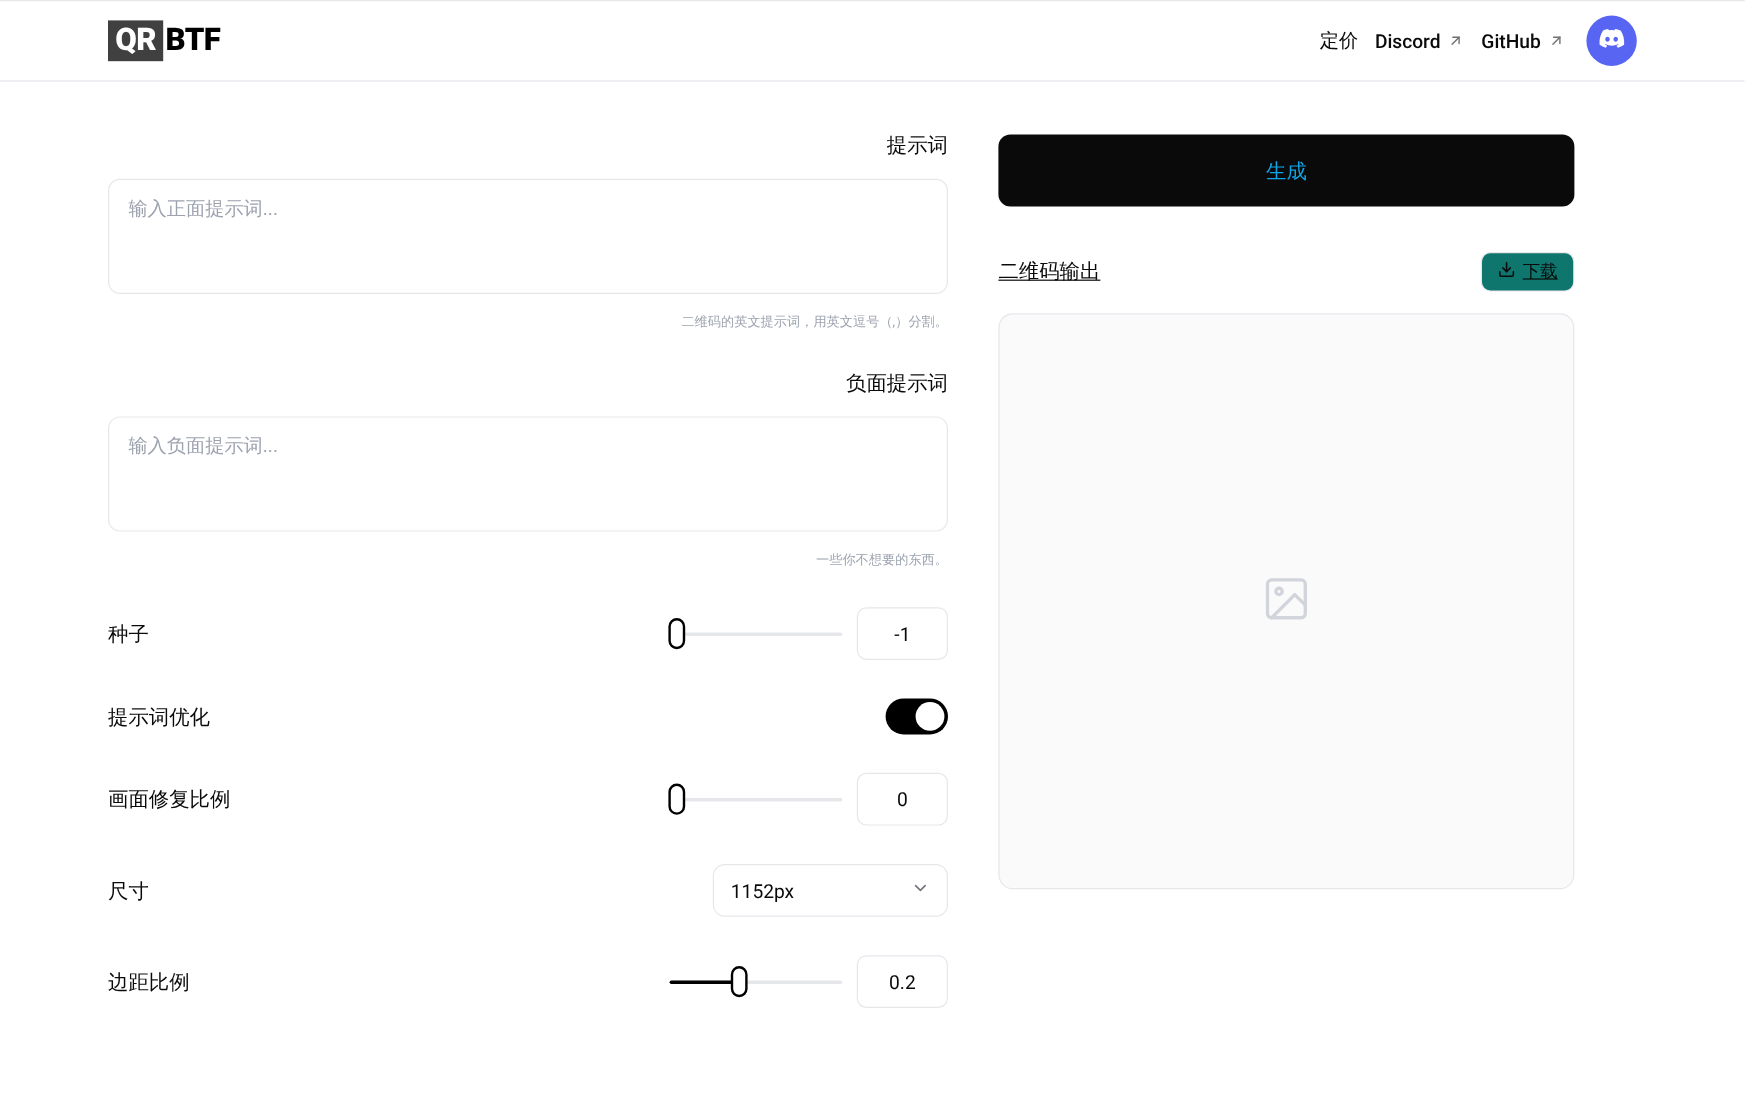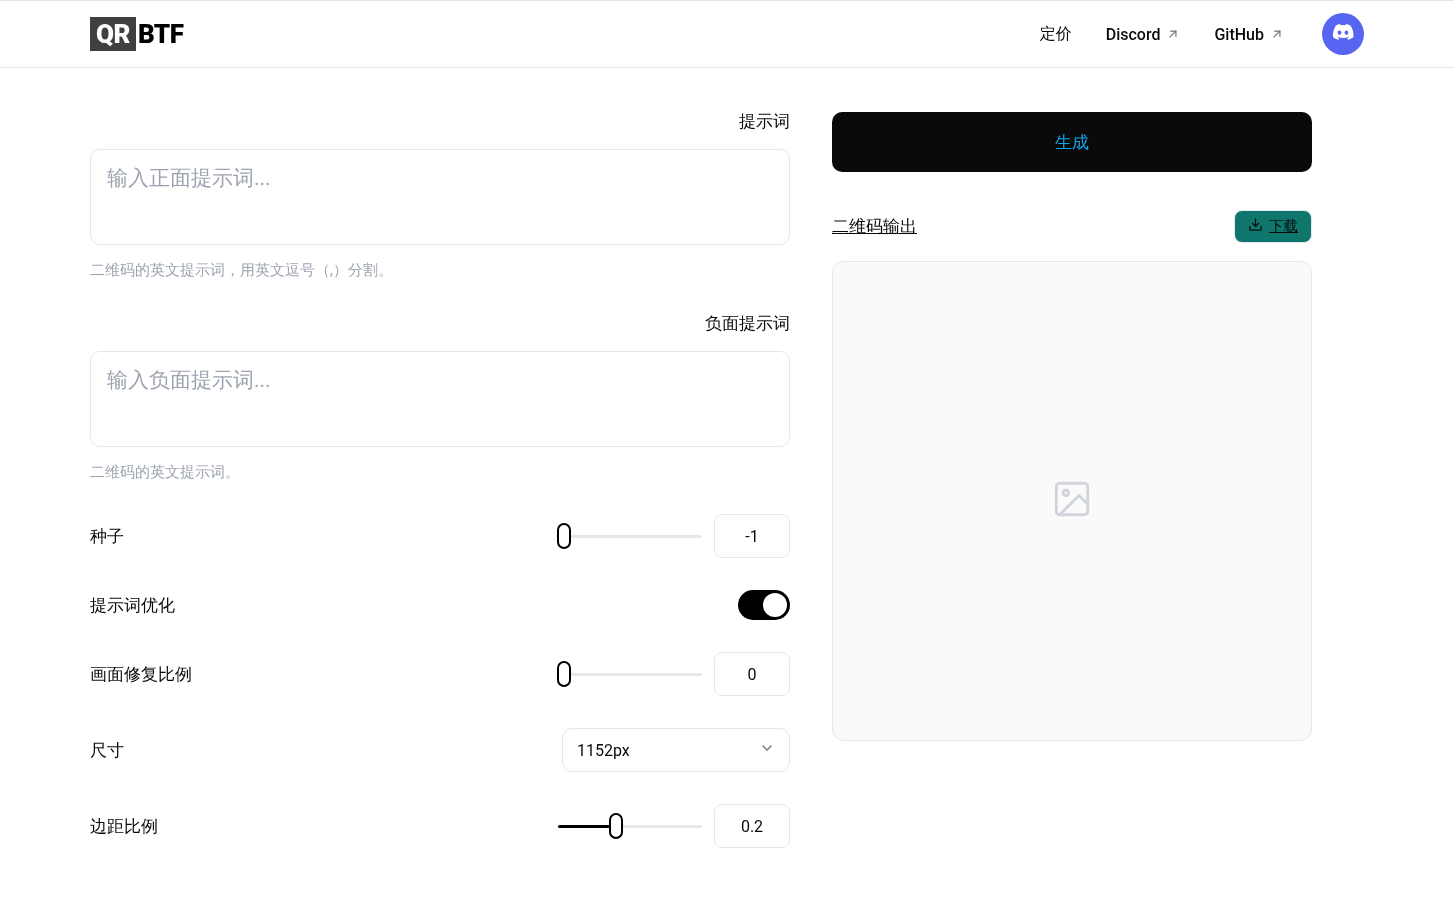--- a/index.html
+++ b/index.html
@@ -31,21 +31,21 @@
       padding: 2px 6px 2px 6px;
       font-weight: 900;
     }
     .logo .btf {
       color: #000;
       margin-left: 2px;
       font-weight: 900;
     }
     .nav {
       display: flex;
-      gap: 34px;
+      gap: 14px;
     }
     .nav a {
       text-decoration: none;
       color: #0a0a0a;
       font-size: 16px;
       font-weight: 500;
       display: flex;
       align-items: center;
       gap: 6px;
     }
@@ -88,32 +88,33 @@
       font-weight: 500;
       color: #0a0a0a;
       margin-bottom: 16px;
       text-align: right;
     }
     textarea {
       width: 100%;
       border: 1px solid #e5e7eb;
       border-radius: 10px;
       padding: 14px 16px;
-      font-size: 21px;
+      font-size: 16px;
       font-family: inherit;
       resize: none;
       height: 96px;
       background: #fff;
       color: #0a0a0a;
     }
     textarea::placeholder { color: #9ca3af; }
     .helper {
-      font-size: 15px;
+      font-size: 11px;
       color: #9ca3af;
       margin-top: 12px;
+      text-align: right;
     }
     
     .control-row {
       display: flex;
       align-items: center;
       justify-content: space-between;
       margin-bottom: 32px;
     }
     .control-row .label { margin-bottom: 0; }
     .control-right {
@@ -177,21 +178,21 @@
       position: absolute;
       width: 24px;
       height: 24px;
       background: #fff;
       border-radius: 50%;
       top: 3px;
       right: 3px;
     }
     
     .select {
-      width: 228px;
+      width: 196px;
       height: 44px;
       border: 1px solid #e5e7eb;
       border-radius: 10px;
       padding: 0 14px;
       display: flex;
       align-items: center;
       justify-content: space-between;
       background: #fff;
     }
     .select span { font-size: 16px; }
@@ -291,21 +292,21 @@
 
     <div class="field">
       <div class="label">提示词</div>
       <textarea placeholder="输入正面提示词..." style=""></textarea>
       <div class="helper">二维码的英文提示词，用英文逗号（,）分割。</div>
     </div>
 
     <div class="field">
       <div class="label">负面提示词</div>
       <textarea placeholder="输入负面提示词..." style=""></textarea>
-      <div class="helper">二维码的英文提示词。</div>
+      <div class="helper">一些你不想要的东西。</div>
     </div>
 
     <div class="control-row">
       <div class="label">种子</div>
       <div class="control-right">
         <div class="slider">
           <div class="slider-track"></div>
           <div class="slider-fill" style="width:0%"></div>
           <div class="slider-thumb" style="left:4%"></div>
         </div>

